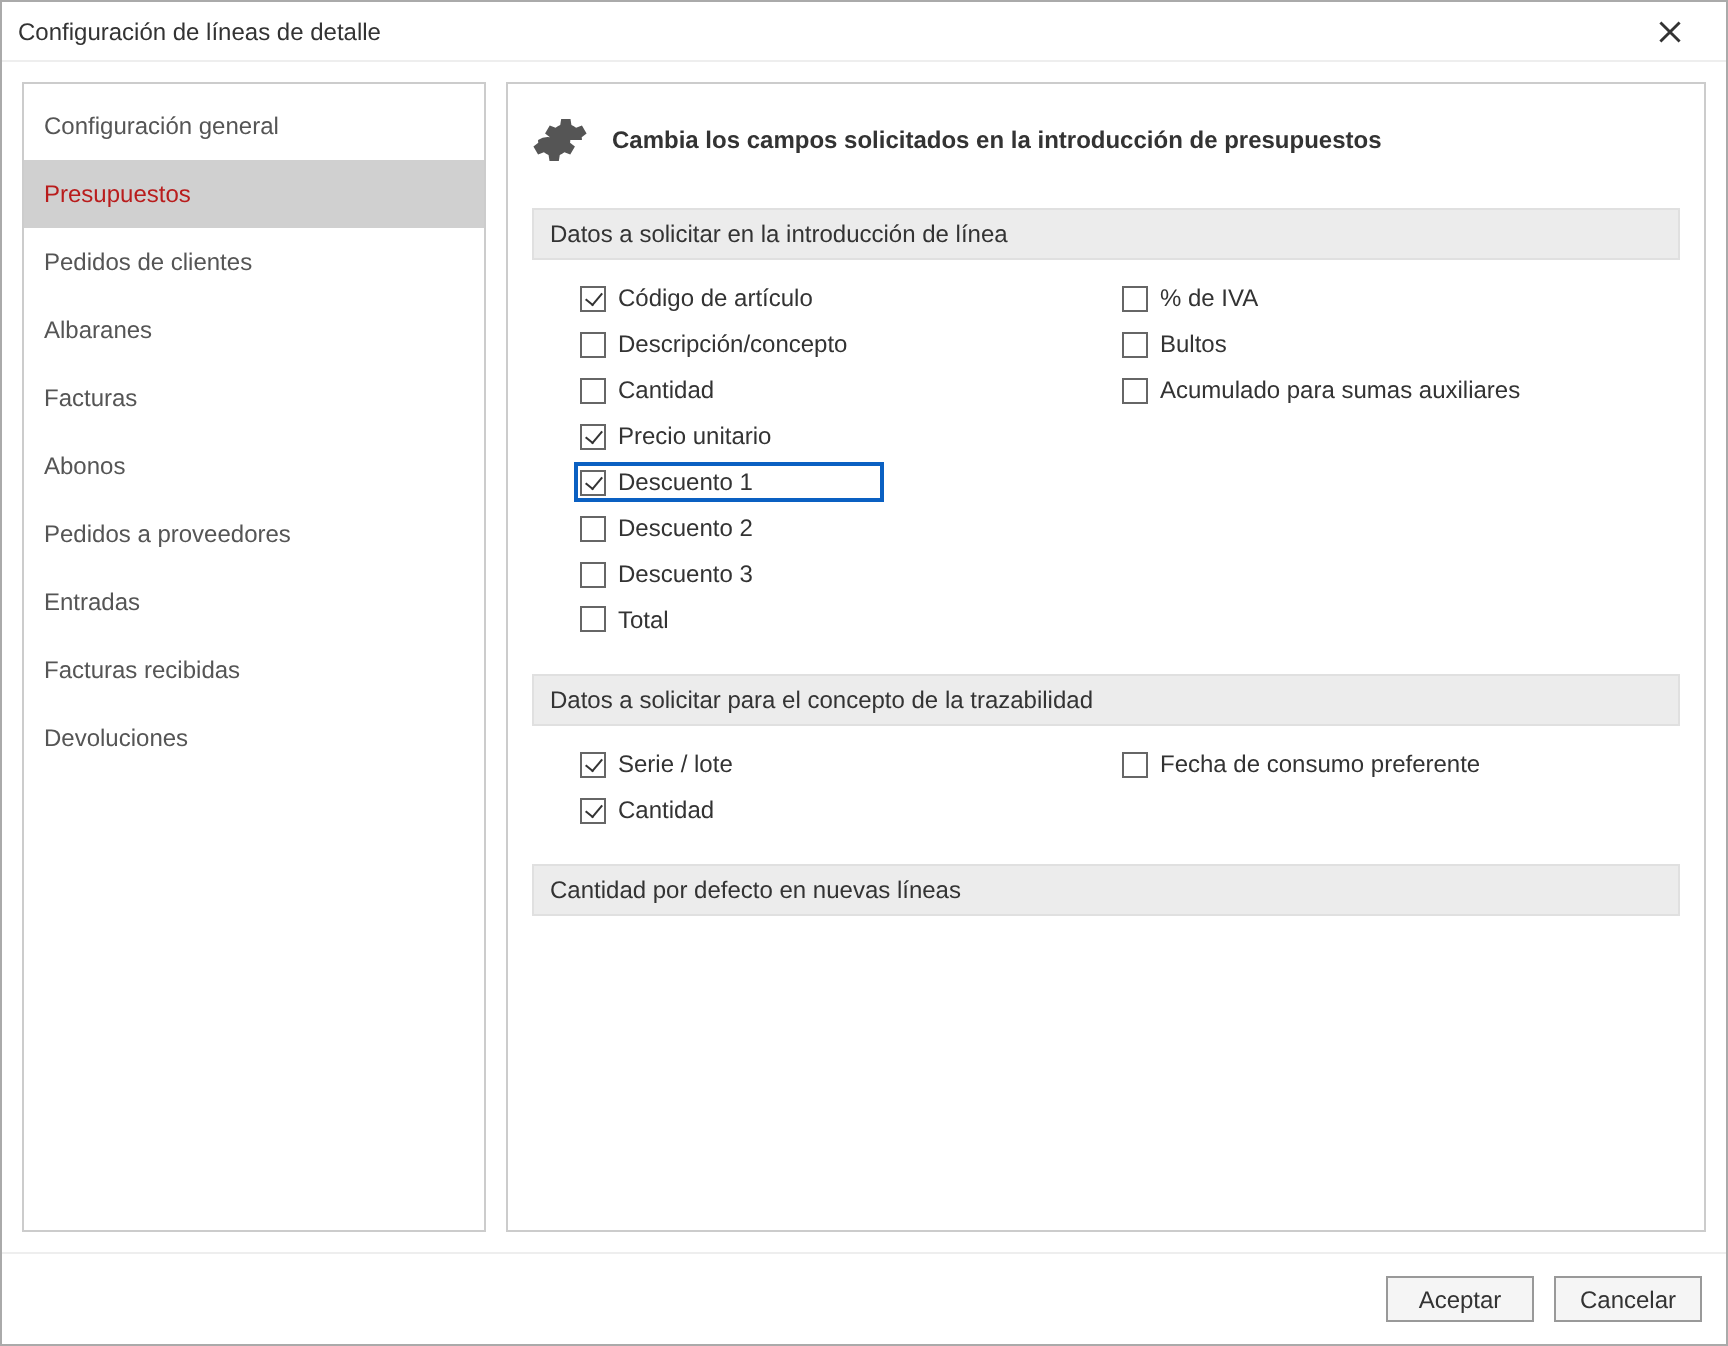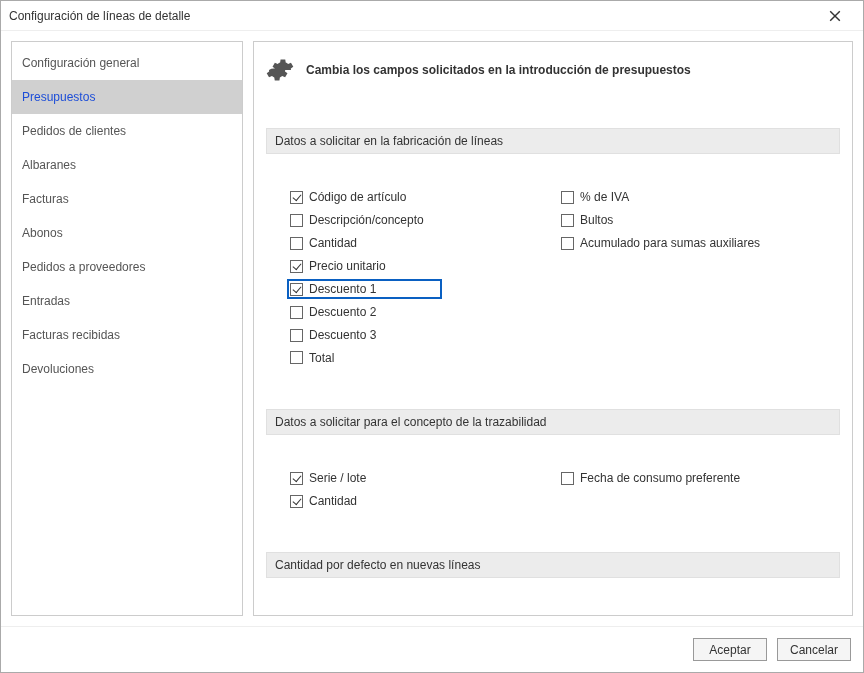--- a/index.html
+++ b/index.html
@@ -5,22 +5,22 @@
     * { box-sizing: border-box; font-family: "Segoe UI", Tahoma, sans-serif; font-size: 12px; }
     body { margin: 0; background: #fff; color: #333; }
     .window { width: 864px; height: 673px; border: 1px solid #aaa; display: flex; flex-direction: column; position: relative; }
     .titlebar { height: 30px; display: flex; align-items: center; padding: 0 8px; border-bottom: 1px solid #eee; }
     .titlebar-title { flex: 1; }
     .close-btn { width: 40px; height: 30px; display: flex; align-items: center; justify-content: center; cursor: pointer; }
     .close-btn svg { width: 12px; height: 12px; }
     .body { flex: 1; display: flex; padding: 10px; gap: 10px; overflow: hidden; }
     .sidebar { width: 232px; border: 1px solid #ccc; padding-top: 4px; }
     .sidebar-item { padding: 10px 10px; cursor: pointer; color: #555; }
-    .sidebar-item.selected { background: #d0d0d0; color: #1d4ed8; }
-    .main { flex: 1; border: 1px solid #ccc; padding: 14px 12px; display: flex; flex-direction: column; gap: 24px; }
+    .sidebar-item.selected { background: #d0d0d0; color: #b91c1c; }
+    .main { flex: 1; border: 1px solid #ccc; padding: 14px 12px; display: flex; flex-direction: column; }
     .header-row { display: flex; align-items: center; gap: 12px; padding-bottom: 14px; }
     .gear-icon { width: 28px; height: 28px; display:flex; align-items:center; justify-content:center; }
     .header-text { font-weight: bold; }
     .section-header { background: #ececec; border: 1px solid #e0e0e0; padding: 5px 8px; margin-top: 6px; }
     .section-body { padding: 10px 8px 12px 24px; }
     .cols { display: flex; }
     .col { flex: 1; display: flex; flex-direction: column; gap: 5px; }
     .cb-row { display: flex; align-items: center; gap: 6px; height: 18px; }
     .checkbox { width: 13px; height: 13px; border: 1px solid #666; display: inline-flex; align-items: center; justify-content: center; background: #fff; cursor: pointer; }
     .checkbox.checked::after { content: ""; width: 7px; height: 4px; border-left: 1.5px solid #333; border-bottom: 1.5px solid #333; transform: rotate(-50deg); margin-top: -2px; }
@@ -63,21 +63,21 @@
 
       <div class="header-row">
         <div class="gear-icon">
           <svg width="28" height="28" viewBox="0 0 24 24">
               <path fill="#555" d="M12 8a4 4 0 100 8 4 4 0 000-8zm9.4 4a7.4 7.4 0 00-.1-1.2l2.1-1.6-2-3.4-2.5 1a7.5 7.5 0 00-2-1.2l-.4-2.6h-4l-.4 2.6a7.5 7.5 0 00-2 1.2l-2.5-1-2 3.4 2.1 1.6A7.4 7.4 0 002.6 12c0 .4 0 .8.1 1.2L.6 14.8l2 3.4 2.5-1c.6.5 1.3.9 2 1.2l.4 2.6h4l.4-2.6c.7-.3 1.4-.7 2-1.2l2.5 1 2-3.4-2.1-1.6c.1-.4.1-.8.1-1.2z"></path>
             </svg>
         </div>
         <div class="header-text">Cambia los campos solicitados en la introducción de presupuestos</div>
       </div>
 
-      <div class="section-header">Datos a solicitar en la fabricación de líneas</div>
+      <div class="section-header">Datos a solicitar en la introducción de línea</div>
       <div class="section-body">
         <div class="cols">
           <div class="col" id="s1-left">
               <div class="cb-row">
                 <span style="display: inline-flex; align-items: center; gap: 6px;">
                   <span class="checkbox checked"></span>
                   <span>Código de artículo</span>
                 </span>
               </div>
               <div class="cb-row">

